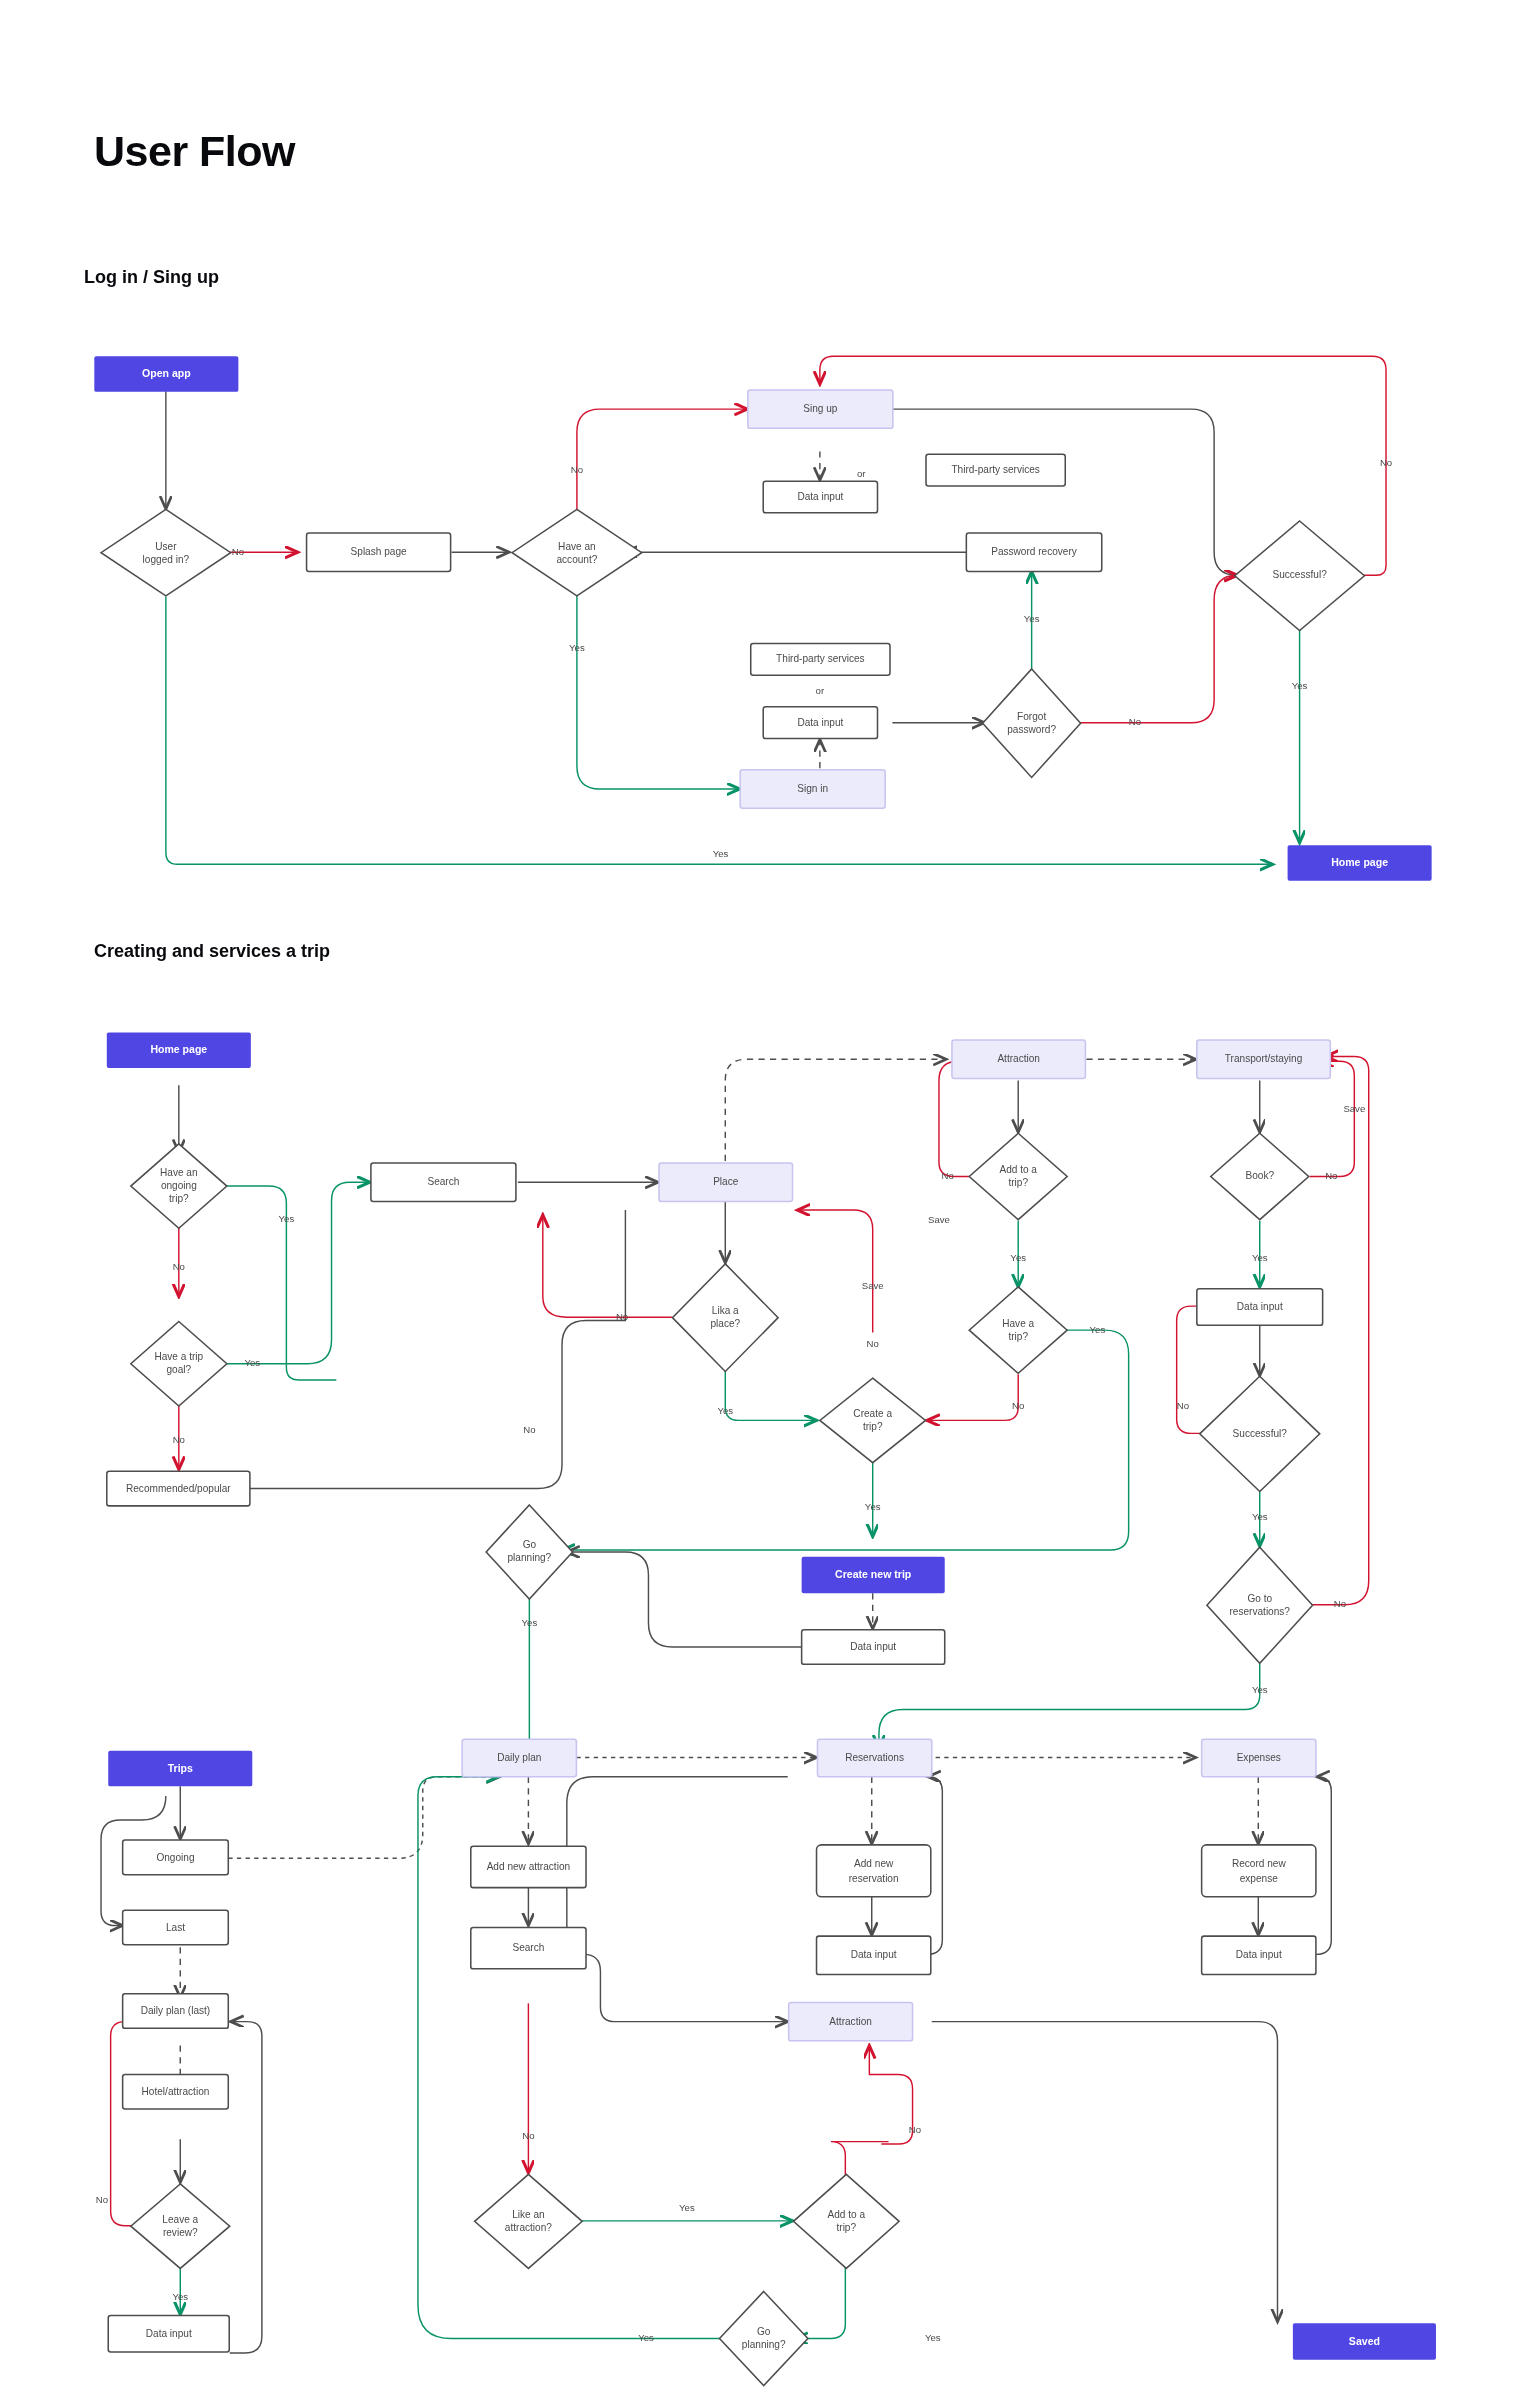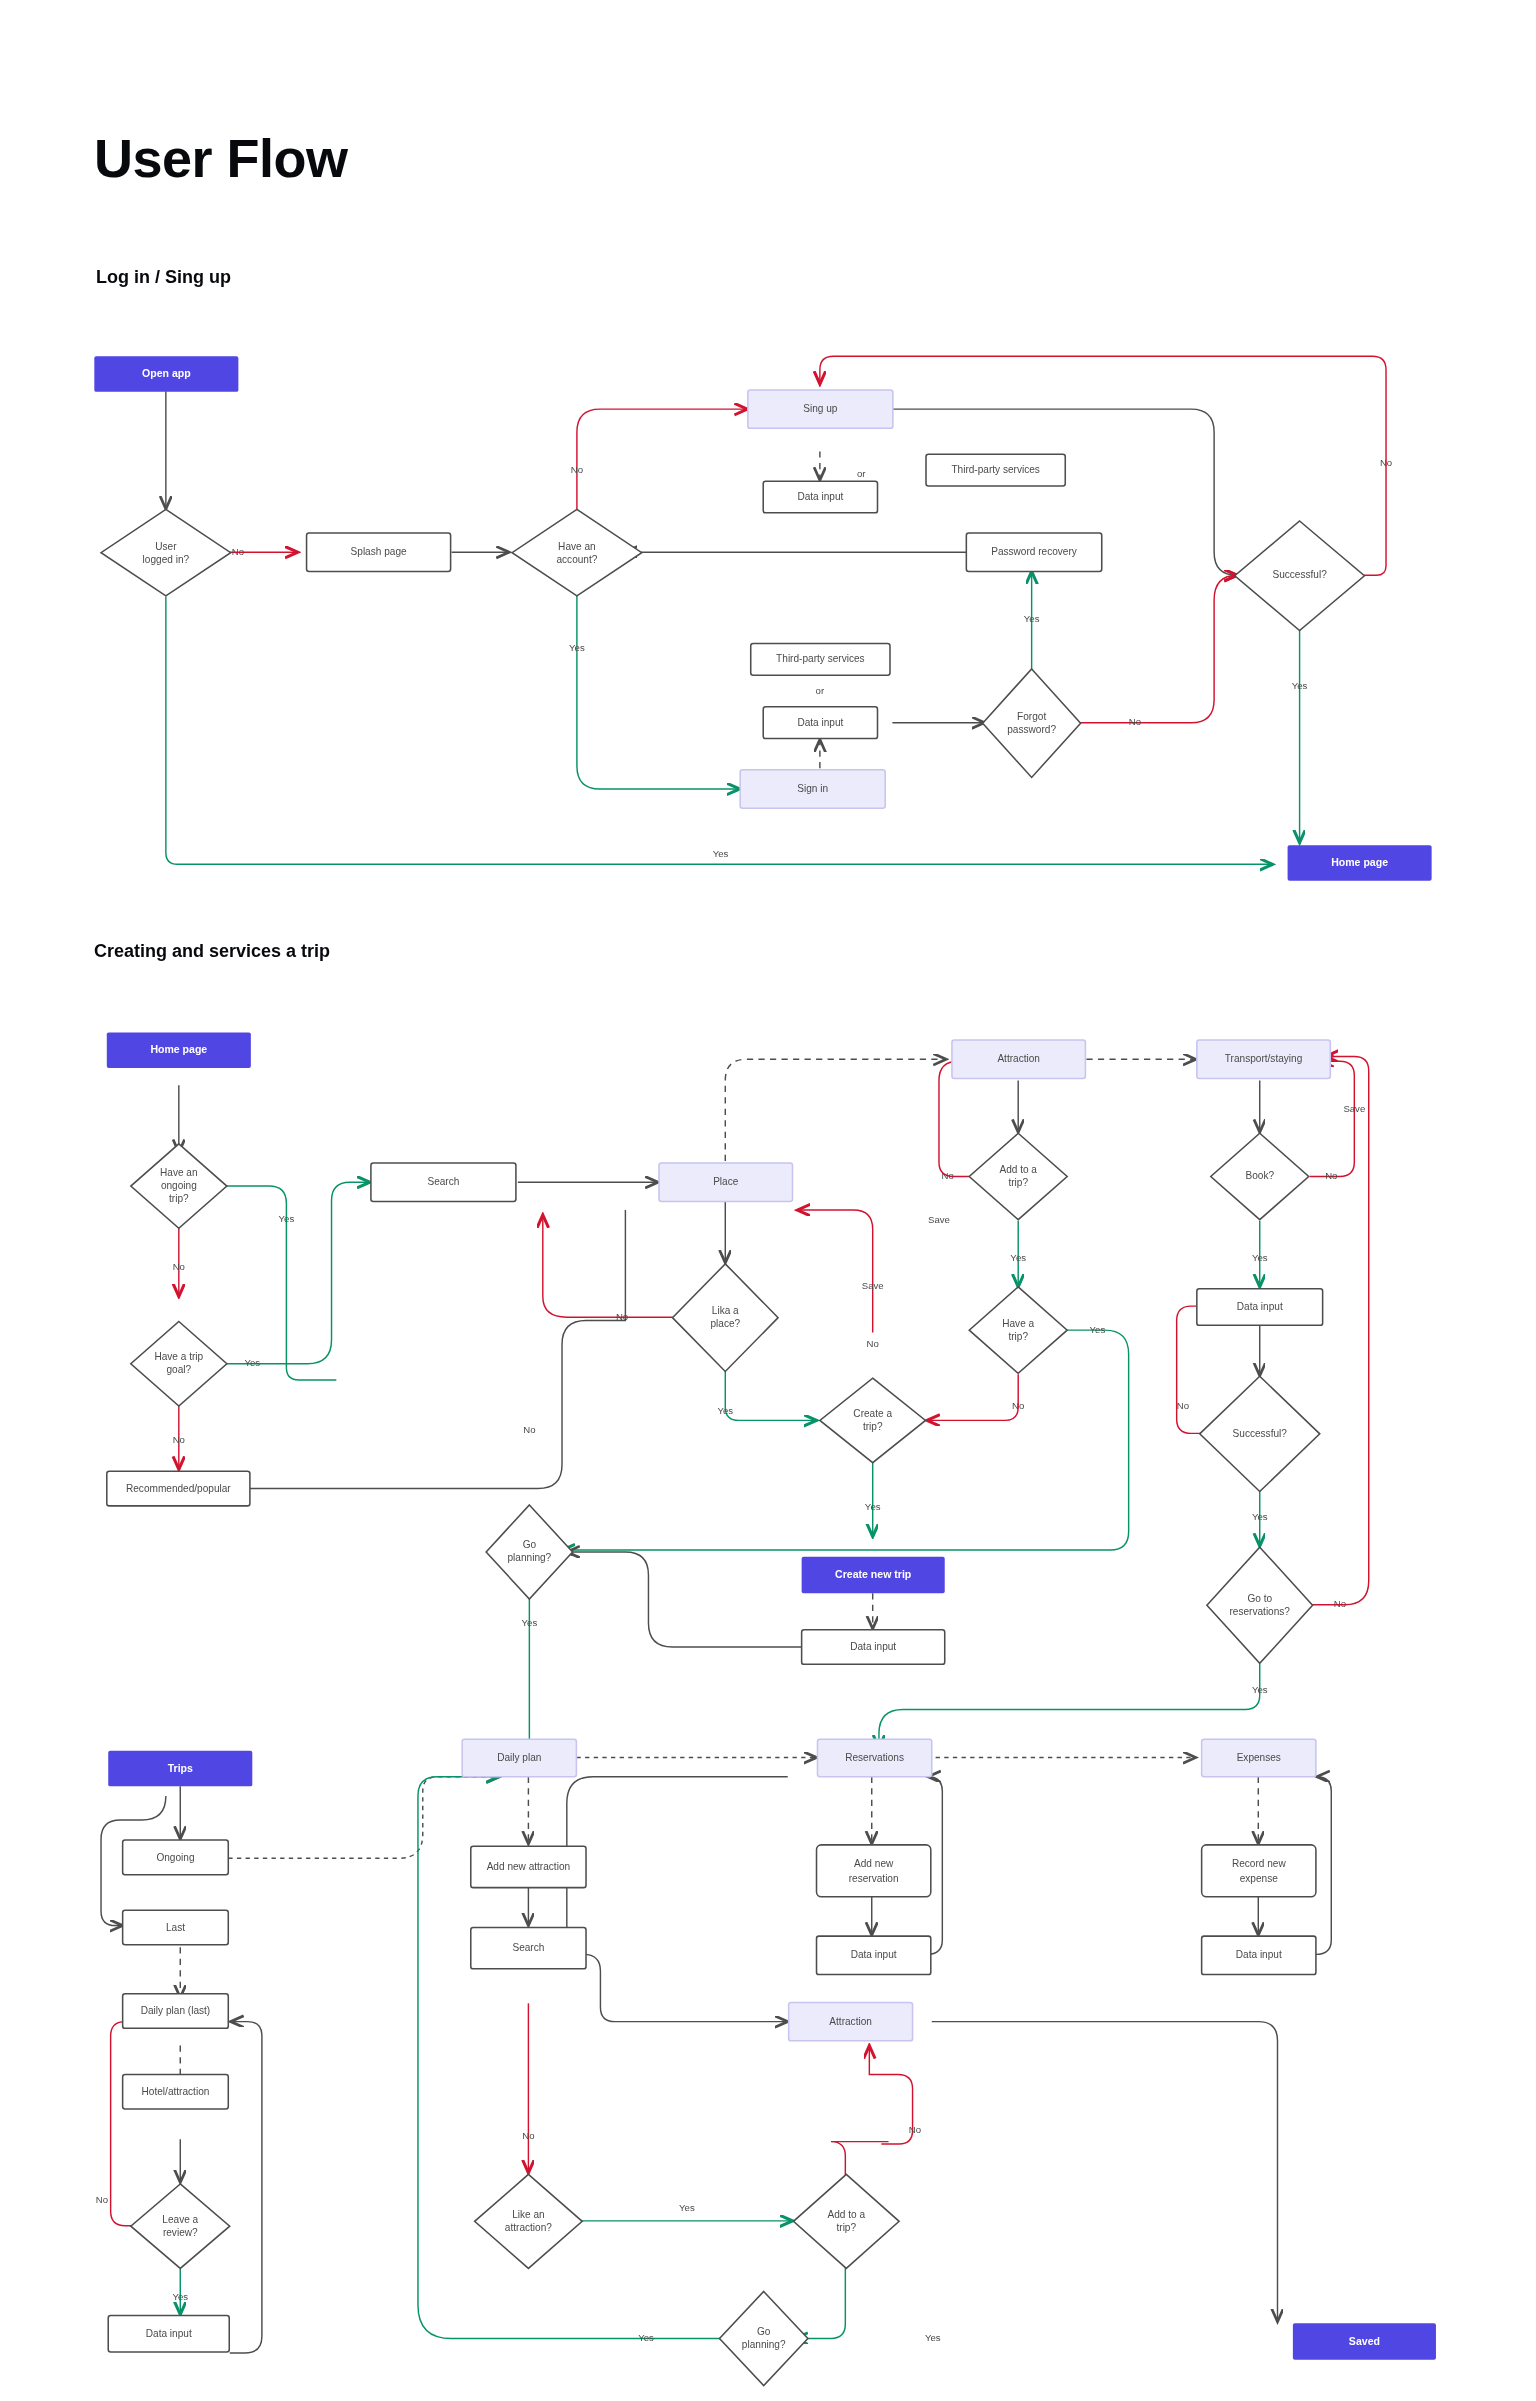--- a/index.html
+++ b/index.html
@@ -1,19 +1,19 @@
 <!DOCTYPE html>
 <html style="font-size:7.7px"><head>
 <meta charset="utf-8">
 <style>
   html,body{margin:0;padding:0;background:#ffffff;}
   body{width:1537px;height:2521px;font-family:"Liberation Sans",sans-serif;color:#3d3d3d;overflow:hidden;}
   .page{position:relative;width:1537px;height:2521px;background:#fff;}
-  .title{position:absolute;left:94px;top:127px;font-size:54px;font-weight:700;color:#08090d;letter-spacing:-0.5px;}
-  .sec1-head{position:absolute;left:96px;top:267px;font-size:18px;font-weight:700;color:#08090d;}
+  .title{position:absolute;left:94px;top:127px;font-size:43px;font-weight:700;color:#08090d;letter-spacing:-0.5px;}
+  .sec1-head{position:absolute;left:84px;top:267px;font-size:18px;font-weight:700;color:#08090d;}
   .sec2-head{position:absolute;left:94px;top:941px;font-size:18px;font-weight:700;color:#08090d;}
   svg.flow{position:absolute;left:0;top:0;width:1537px;height:2521px;}
   .nd-rect{fill:#ffffff;stroke:#4d4d4d;stroke-width:3.2;}
   .nd-lav{fill:#ecebfb;stroke:#c7c4ef;stroke-width:3.2;}
   .nd-acc{fill:#5046e4;stroke:none;}
   .nd-dia{fill:#ffffff;stroke:#4d4d4d;stroke-width:3.2;}
   .lbl{font-family:"Liberation Sans",sans-serif;font-size:21px;fill:#4a4a4a;text-anchor:middle;dominant-baseline:middle;}
   .lbl-w{font-family:"Liberation Sans",sans-serif;font-size:22px;font-weight:700;fill:#ffffff;text-anchor:middle;dominant-baseline:middle;}
   .elbl{font-family:"Liberation Sans",sans-serif;font-size:20px;fill:#4a4a4a;text-anchor:middle;dominant-baseline:middle;}
   .e-g{fill:none;stroke:#4d4d4d;stroke-width:3;}

